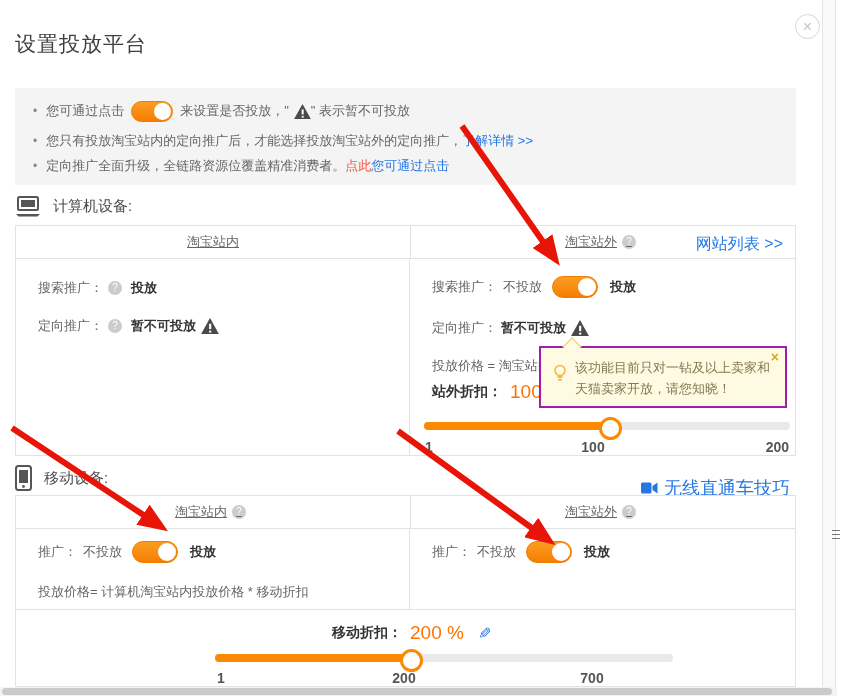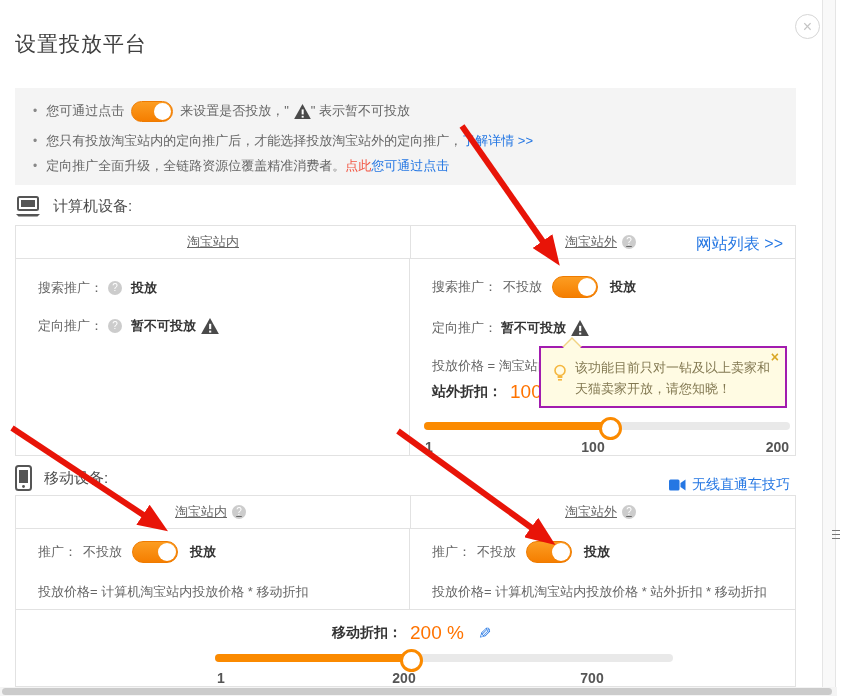--- a/index.html
+++ b/index.html
@@ -60,21 +60,21 @@
   .tooltip{position:absolute;left:539px;top:346px;width:248px;height:62px;background:#fffbe3;border:2px solid #a21caf;
            box-sizing:border-box;z-index:10;}
   .tooltip .ptr{position:absolute;left:22px;top:-9px;width:0;height:0;border-left:9px solid transparent;
                 border-right:9px solid transparent;border-bottom:9px solid #fffbe3;}
   .tooltip .ptr-b{position:absolute;left:21px;top:-11px;width:0;height:0;border-left:10px solid transparent;
                 border-right:10px solid transparent;border-bottom:10px solid #f1d382;}
   .tooltip .txt{position:absolute;left:34px;top:9px;width:198px;font-size:13px;line-height:21px;color:#837952;}
   .tooltip .t-close{position:absolute;right:6px;top:1px;color:#d9a825;font-size:14px;font-weight:bold;cursor:pointer;}
   .bulb{position:absolute;left:12px;top:16px;}
   
-  .video-link{position:absolute;top:476px;right:51px;display:flex;align-items:center;gap:6px;font-size:14px;}
+  .video-link{position:absolute;top:476px;right:51px;display:flex;align-items:center;gap:6px;font-size:18px;}
   
   .vscroll{position:absolute;left:822px;top:0;width:14px;height:696px;background:#f9f9f9;
            border-left:1px solid #e5e5e5;border-right:1px solid #e5e5e5;box-sizing:border-box;}
   .grip{position:absolute;left:832px;top:530px;width:8px;height:12px;}
   .grip div{height:1px;background:#777;margin-bottom:3px;}
   .hscroll{position:absolute;left:0;top:687px;width:837px;height:9px;background:#f4f4f4;}
   .hscroll .thumb{position:absolute;left:2px;top:1px;width:830px;height:7px;background:#cbcbcb;border-radius:4px;}
   
   .arrows{position:absolute;left:0;top:0;z-index:60;pointer-events:none;}
 </style>
@@ -240,21 +240,20 @@
       </div>
       <div class="td td-r">
         <div class="row" style="top:12px;">
           <span>推广：</span>
           <span class="off-lbl">不投放</span>
           <span class="toggle">
               <span class="knob"></span>
             </span>
           <span class="on-lbl">投放</span>
         </div>
-        <div class="formula" style="top:54px;">投放价格= 计算机淘宝站内投放价格 * 站外折扣 * 移动折扣</div>
       </div>
     </div>
     <div style="position:relative;height:76px;border-top:1px solid #e2e2e2;">
       <div class="disc" style="left:276px;top:12px;margin-left:40px;">
         <span class="disc-lbl">移动折扣：</span>
         <span class="disc-val">200 %</span>
         <span class="pencil">✎</span>
       </div>
       <div class="slider" style="left:199px;top:39px;width:458px;">
         <div class="track"></div>

